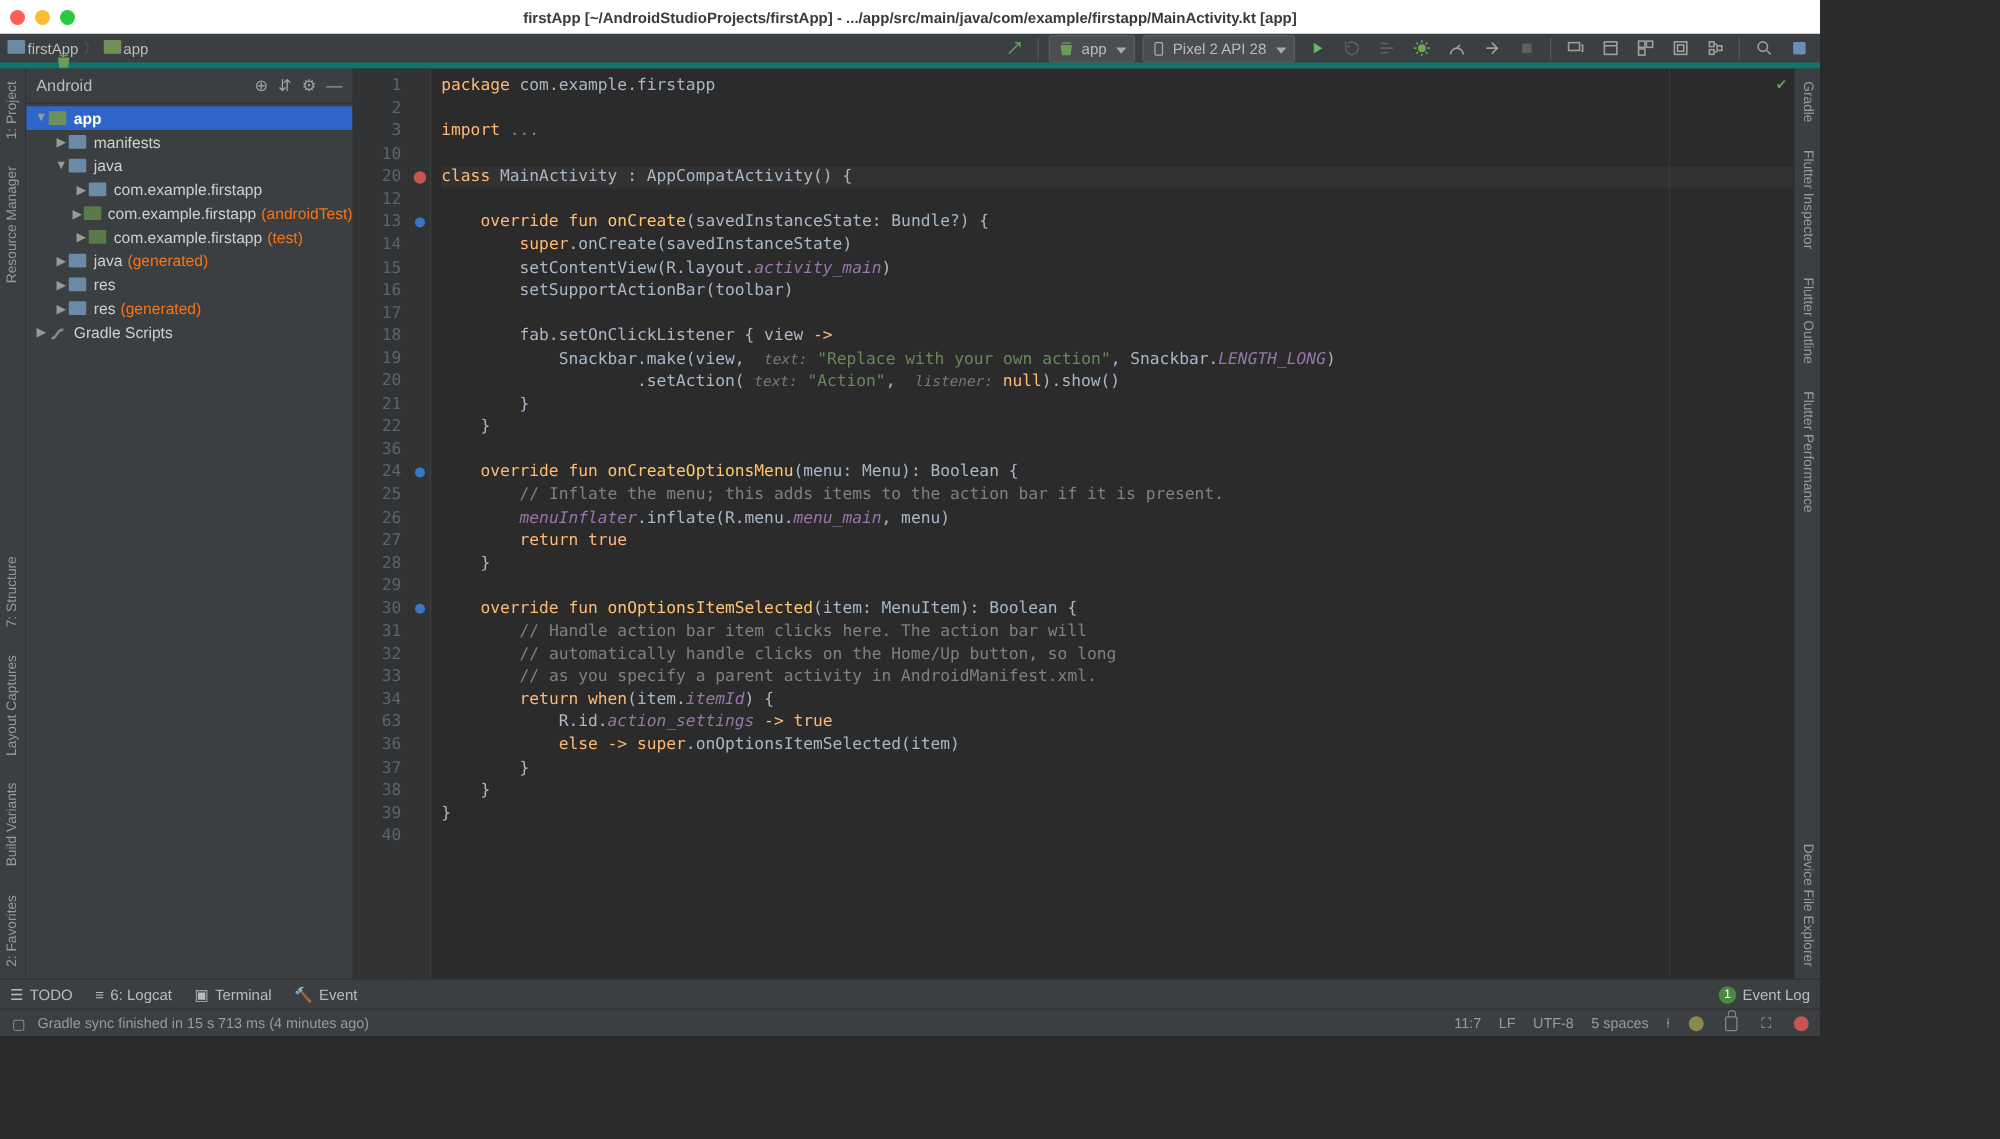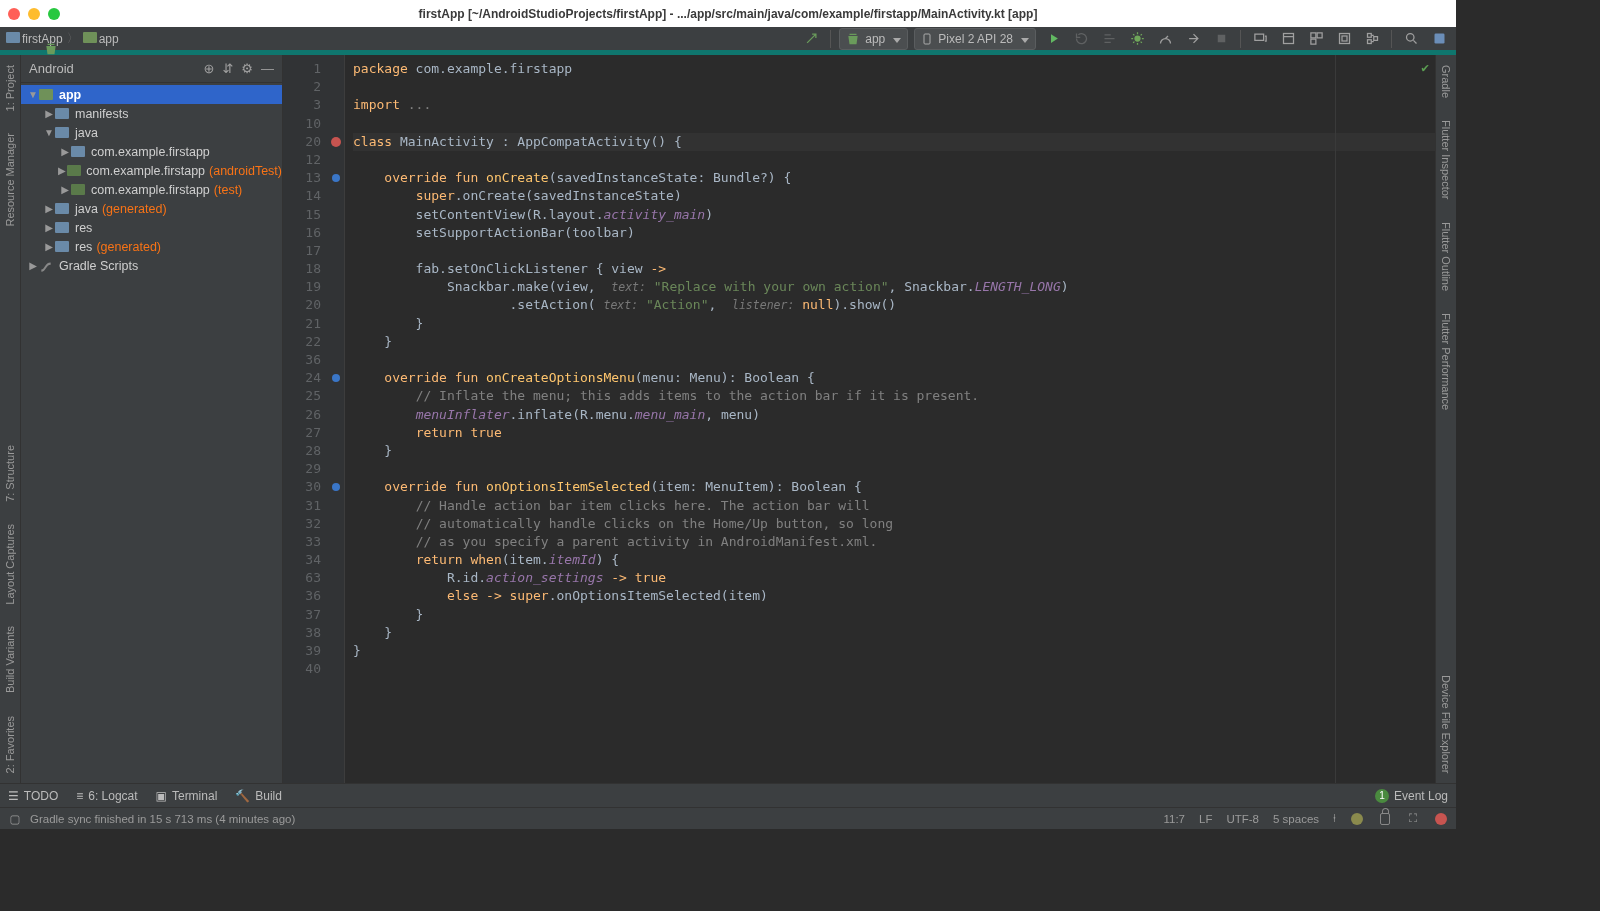--- a/index.html
+++ b/index.html
@@ -601,21 +601,21 @@
   <div class="btitem">
     <span>≡</span>
       <span>6: Logcat</span>
   </div>
   <div class="btitem">
     <span>▣</span>
       <span>Terminal</span>
   </div>
   <div class="btitem">
     <span>🔨</span>
-      <span>Build</span>
+      <span>Event</span>
   </div>
   <div class="right">
     <div class="btitem">
       <span class="evt-dot">1</span>
       <span>Event Log</span>
     </div>
   </div>
 </div>
 
 <div class="status-bar">

